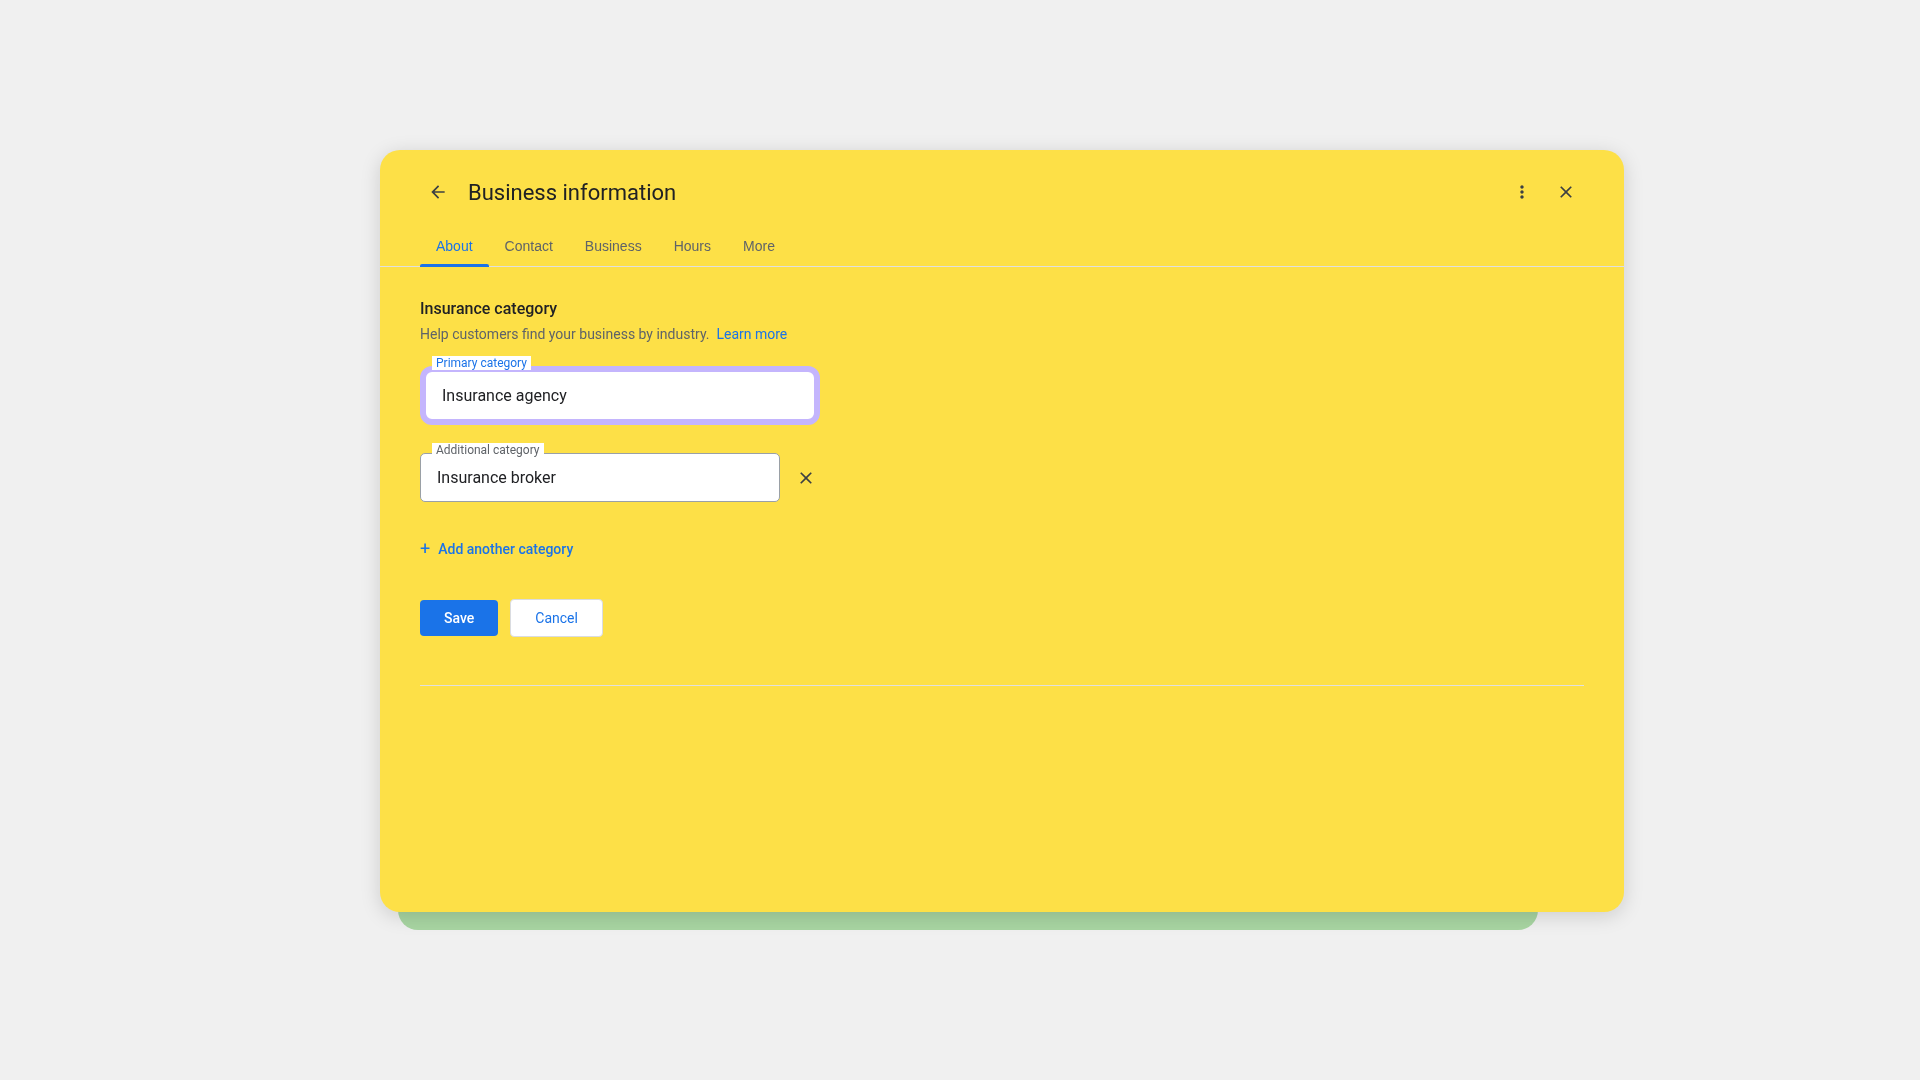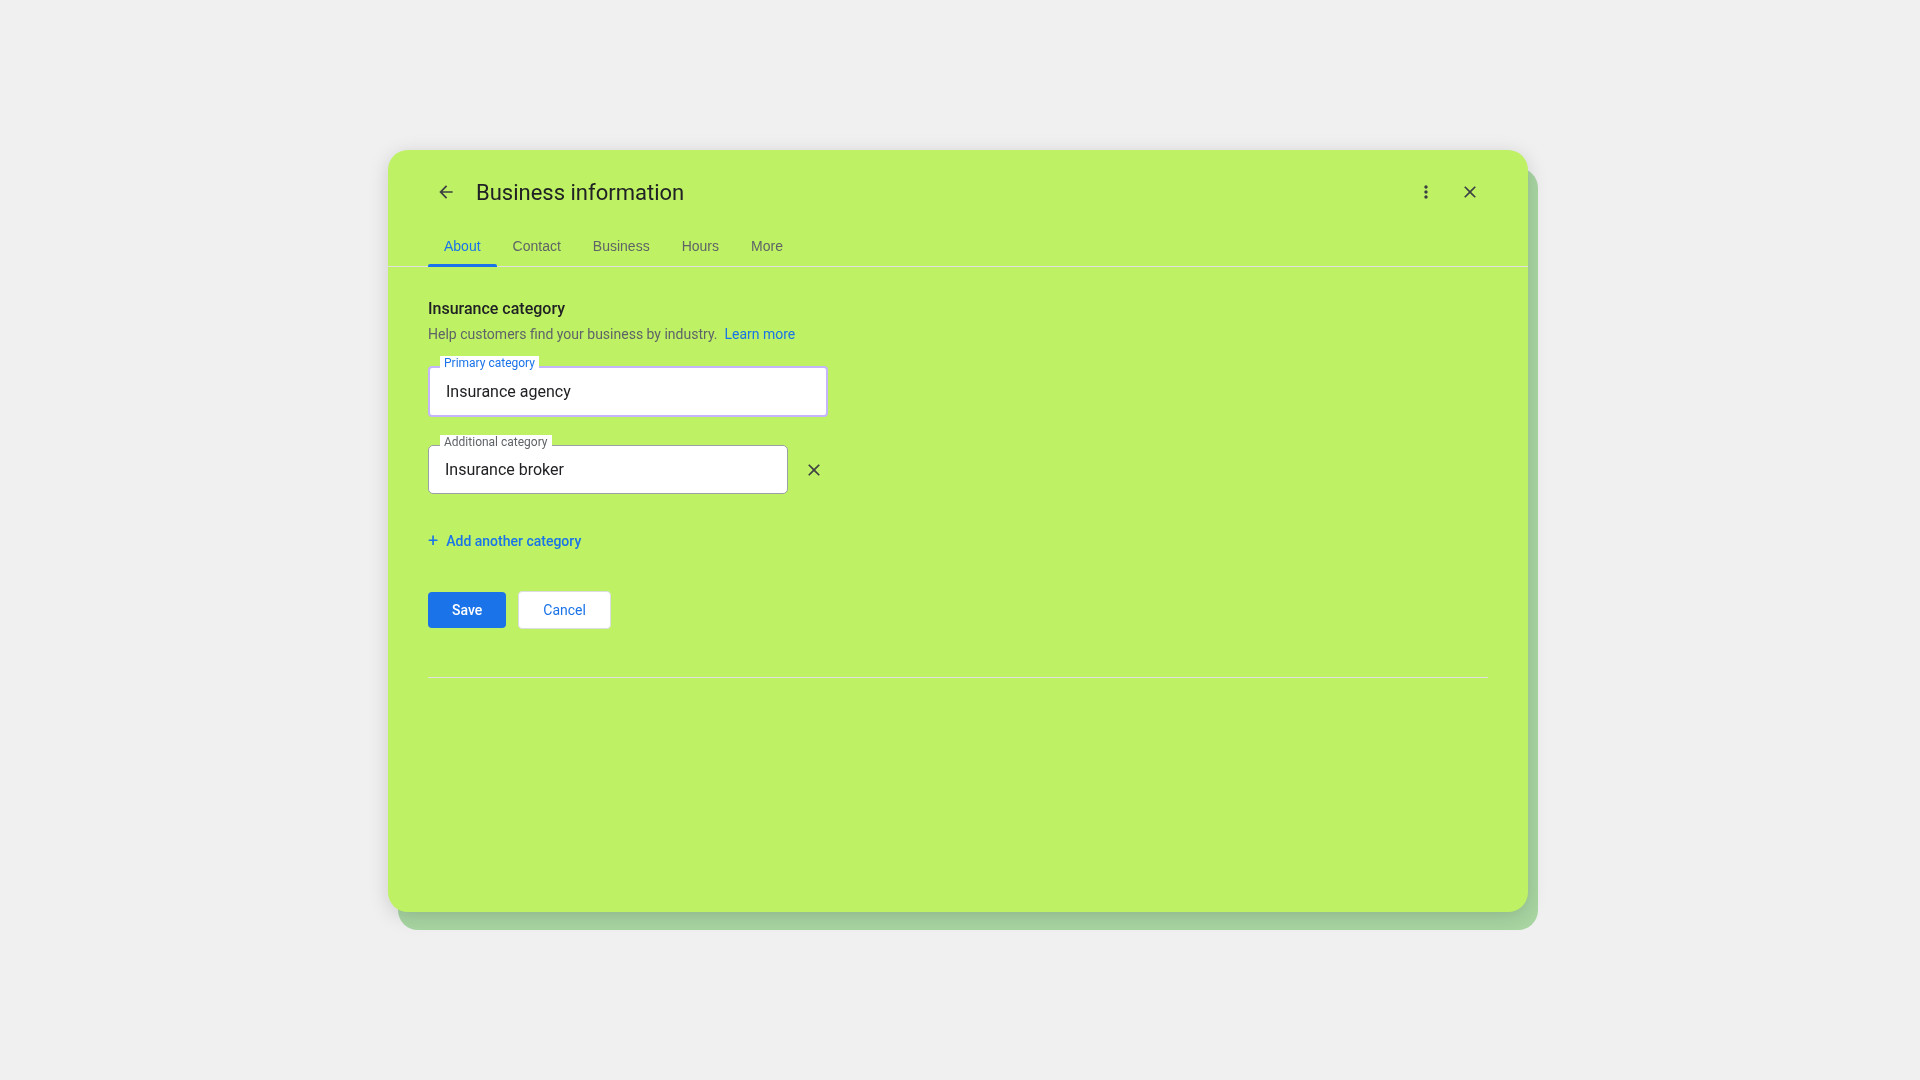--- a/index.html
+++ b/index.html
@@ -30,24 +30,24 @@
       left: 18px;
       width: 1140px;
       height: 762px;
       background: #a8d5a2;
       border-radius: 20px;
     }
 
     .main-card {
       position: absolute;
       top: 0;
-      left: 8px;
-      width: 1140px;
+      left: 0;
+      width: 1244px;
       height: 762px;
-      background: #bef264;
+      background: #fde047;
       border-radius: 20px;
       box-shadow: 0 4px 20px rgba(0,0,0,0.15);
       overflow: hidden;
     }
 
     .header {
       display: flex;
       align-items: center;
       padding: 24px 40px 0 40px;
       position: relative;
@@ -175,22 +175,22 @@
       display: flex;
       align-items: center;
       gap: 12px;
     }
 
     .field-input {
       width: 100%;
       padding: 14px 16px;
       font-size: 16px;
       color: #202124;
-      border: 2px solid #c4b5fd;
-      border-radius: 4px;
+      border: 6px solid #c4b5fd;
+      border-radius: 12px;
       background: #ffffff;
       outline: none;
       font-family: inherit;
     }
 
     .field-input.gray-border {
       border: 1px solid #9aa0a6;
       border-radius: 5px;
     }
 

